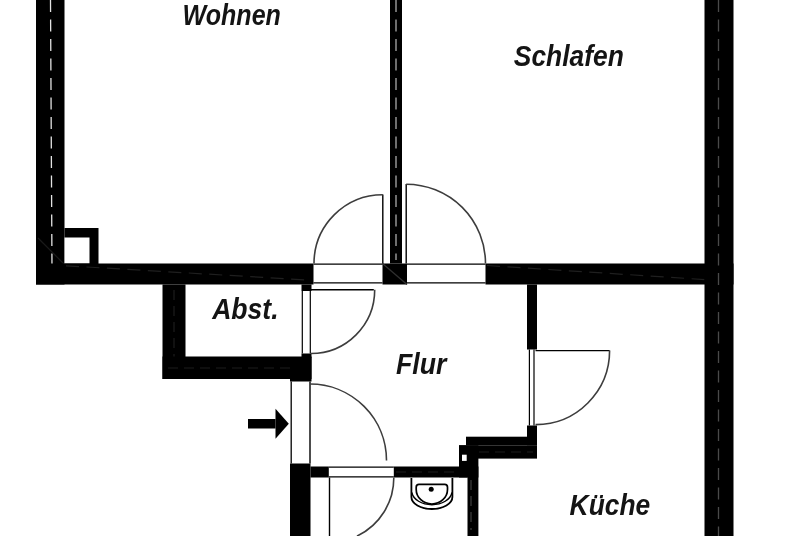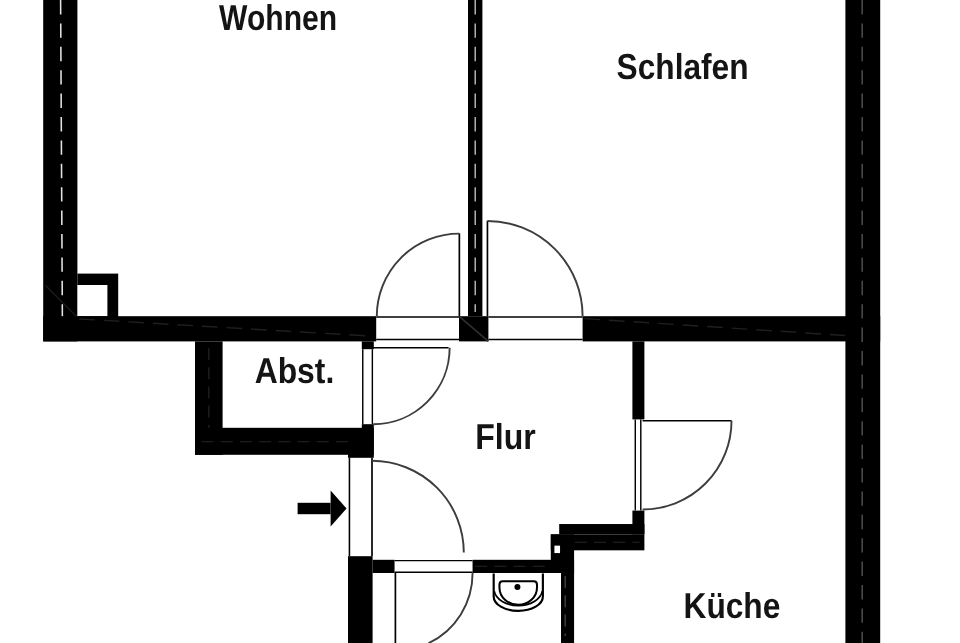--- a/index.html
+++ b/index.html
@@ -1,17 +1,17 @@
 <!DOCTYPE html>
 <html><head>
 <meta charset="utf-8">
 <style>
   html,body{margin:0;padding:0;background:#ffffff;}
   #plan{position:relative;width:800px;height:536px;background:#ffffff;overflow:hidden;
-        font-family:"Liberation Sans", sans-serif;}
+        font-family:"Liberation Sans", sans-serif;font-style:italic;}
   svg{position:absolute;left:0;top:0;}
 </style>
 </head>
 <body>
 <div id="plan">
 <svg width="800" height="536" viewBox="0 0 800 536">
 
   <rect x="0" y="0" width="800" height="536" fill="#ffffff"></rect>
 
   <g>

